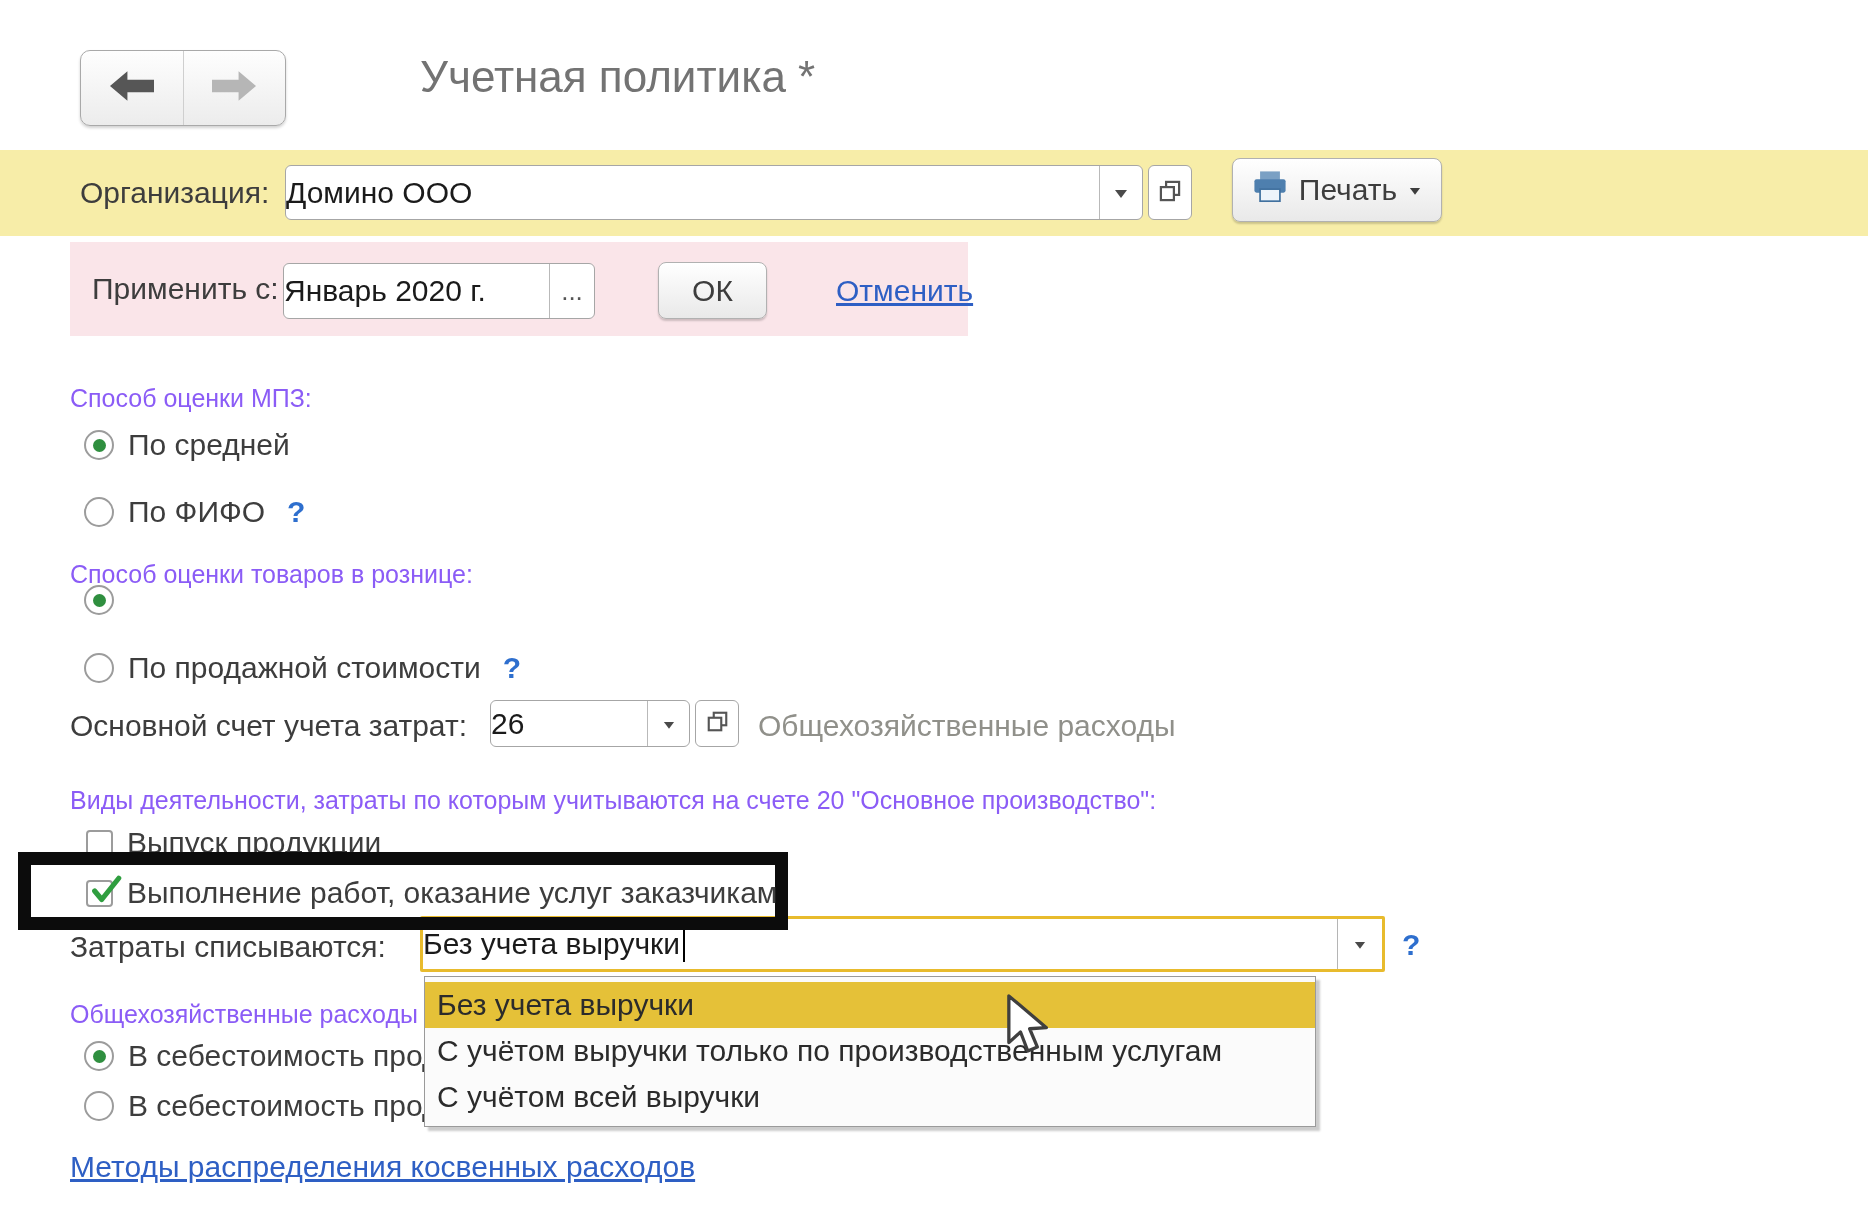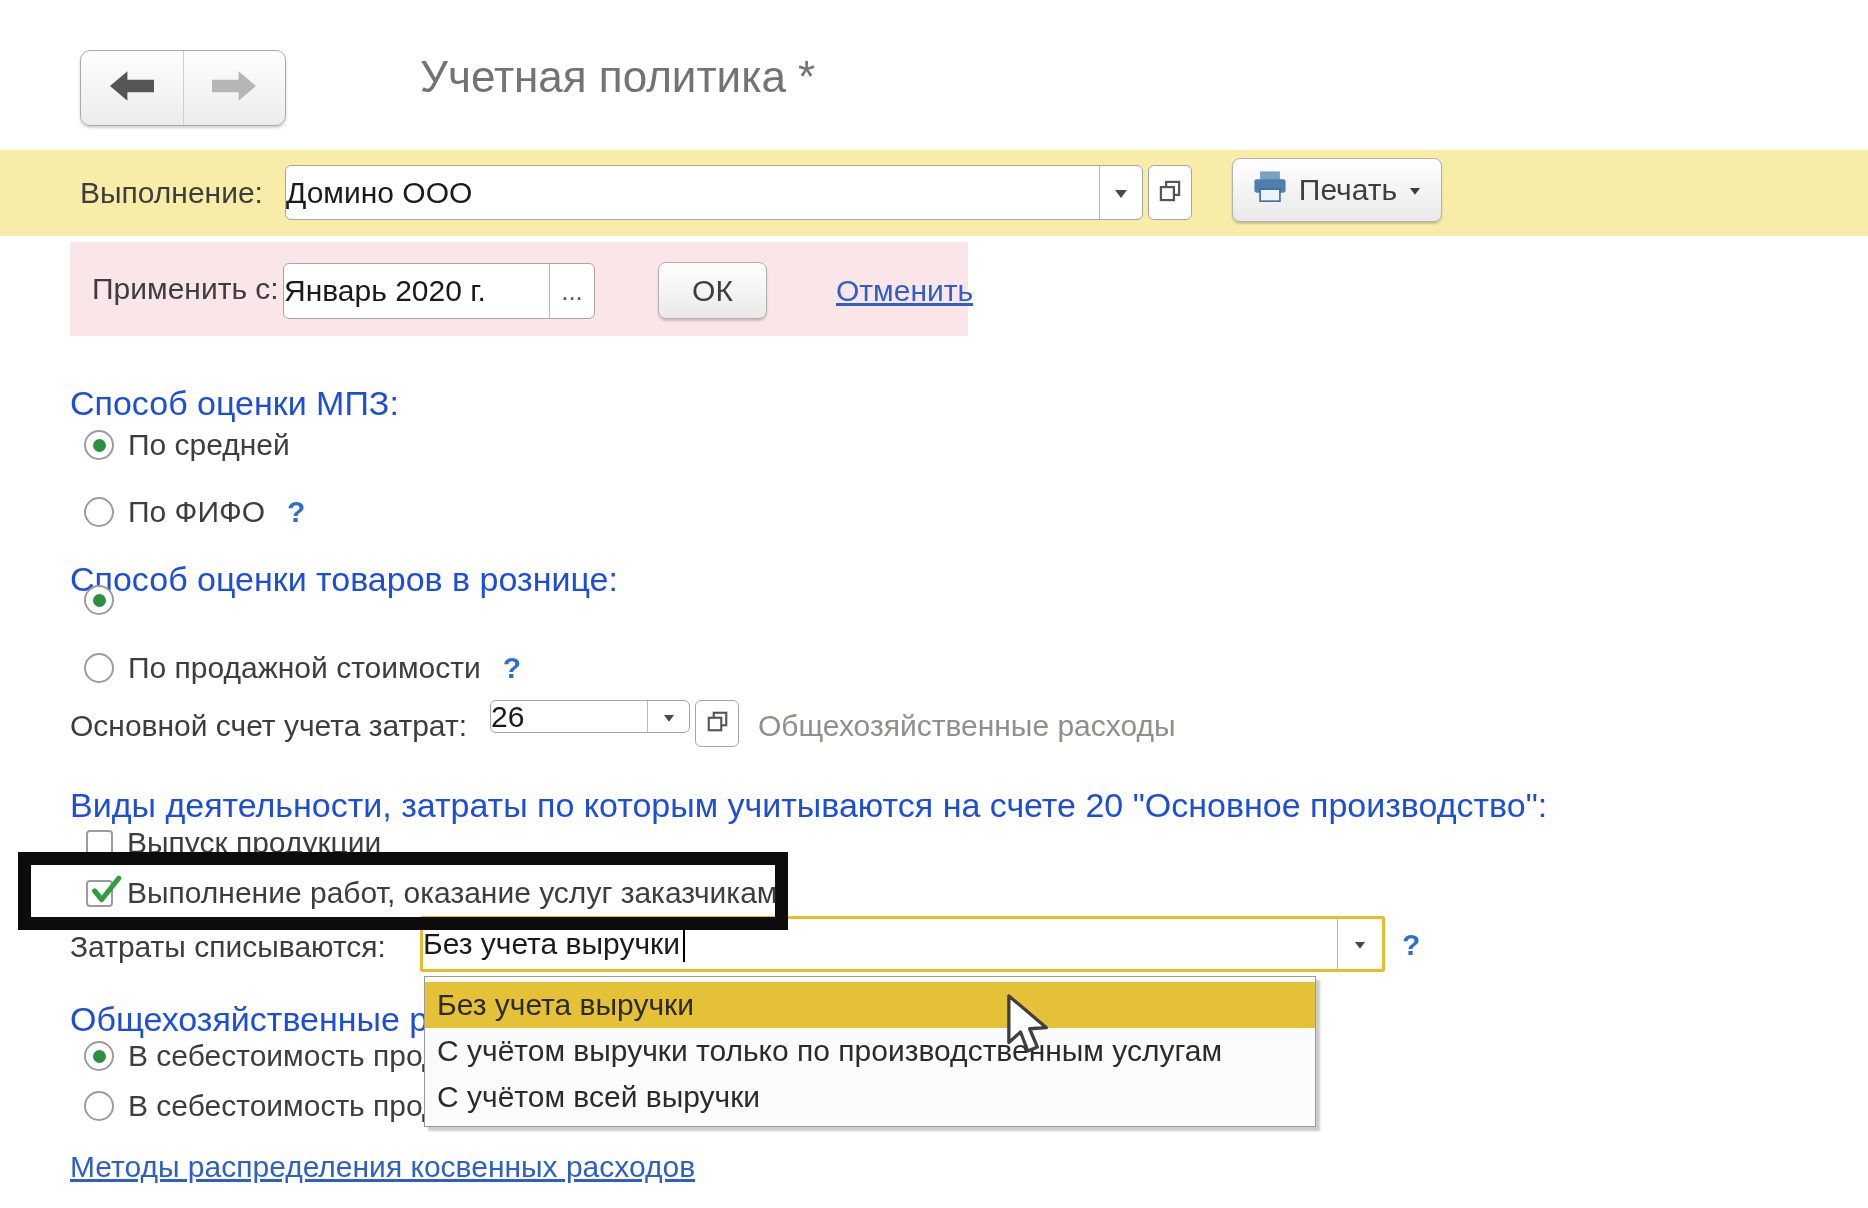--- a/index.html
+++ b/index.html
@@ -4,21 +4,21 @@
 <style>
   * { margin:0; padding:0; box-sizing:border-box; }
   html,body { background:#fff; }
   body {
     width:1868px; height:1208px; position:relative; overflow:hidden;
     font-family:"Liberation Sans", sans-serif; color:#3c3c3c;
   }
   .abs { position:absolute; }
   .row { position:absolute; display:flex; align-items:center; gap:14px; }
   .lbl { font-size:30px; color:#3d3d3d; white-space:nowrap; }
-  .biglbl { font-size:34px; color:#1d4ed8; white-space:nowrap; }
+  .biglbl { font-size:25px; color:#8b5cf6; white-space:nowrap; }
 
   
   .navgroup {
     left:80px; top:50px; width:206px; height:76px;
     background:linear-gradient(#fefefe,#ececec);
     border:1px solid #a9a9a9; border-radius:10px;
     box-shadow:0 2px 3px rgba(0,0,0,.18);
     display:flex;
   }
   .navbtn { flex:1; display:flex; align-items:center; justify-content:center; cursor:pointer; }
@@ -120,21 +120,21 @@
           <path d="M14.5 0 L14.5 4.6 L0 4.6 L0 11.4 L14.5 11.4 L14.5 16 L24 8 Z" fill="#b6b6b6"></path>
         </svg>
     </span>
   </div>
 </div>
 
 <div class="abs pagetitle">Учетная политика *</div>
 
 <div class="abs orgbar"></div>
 <div class="row" style="left:80px; top:150px; height:86px;">
-  <span class="lbl">Выполнение:</span>
+  <span class="lbl">Организация:</span>
 </div>
 <div class="field" style="left:285px; top:165px; width:858px; height:55px;">
   <div class="txt">Домино ООО</div>
   <div class="cell" style="width:43px;">
     <span class="tri-down"></span>
   </div>
 </div>
 <div class="openbtn" style="left:1148px; top:165px; width:44px; height:55px;">
   <span>
     <svg width="26" height="26" viewBox="0 0 20 20">
@@ -187,21 +187,21 @@
 <div class="row" style="left:84px; top:585px;">
   <span class="radio sel"></span>
 </div>
 <div class="row" style="left:84px; top:651px;">
   <span class="radio"></span>
   <span class="lbl">По продажной стоимости</span>
   <span class="help" style="margin-left:8px;">?</span>
 </div>
 
 <div class="abs lbl" style="left:70px; top:709px;">Основной счет учета затрат:</div>
-<div class="field" style="left:490px; top:700px; width:200px; height:33px;">
+<div class="field" style="left:490px; top:700px; width:200px; height:47px;">
   <div class="txt">26</div>
   <div class="cell" style="width:42px;">
     <span class="tri-down" style="transform:scale(0.85);"></span>
   </div>
 </div>
 <div class="openbtn" style="left:695px; top:700px; width:44px; height:47px;">
   <span>
     <svg width="25" height="25" viewBox="0 0 20 20">
       <rect x="7" y="3" width="10" height="10" fill="none" stroke="#555" stroke-width="1.7"></rect>
       <rect x="3" y="7" width="10" height="10" fill="#fff" stroke="#555" stroke-width="1.7"></rect>

